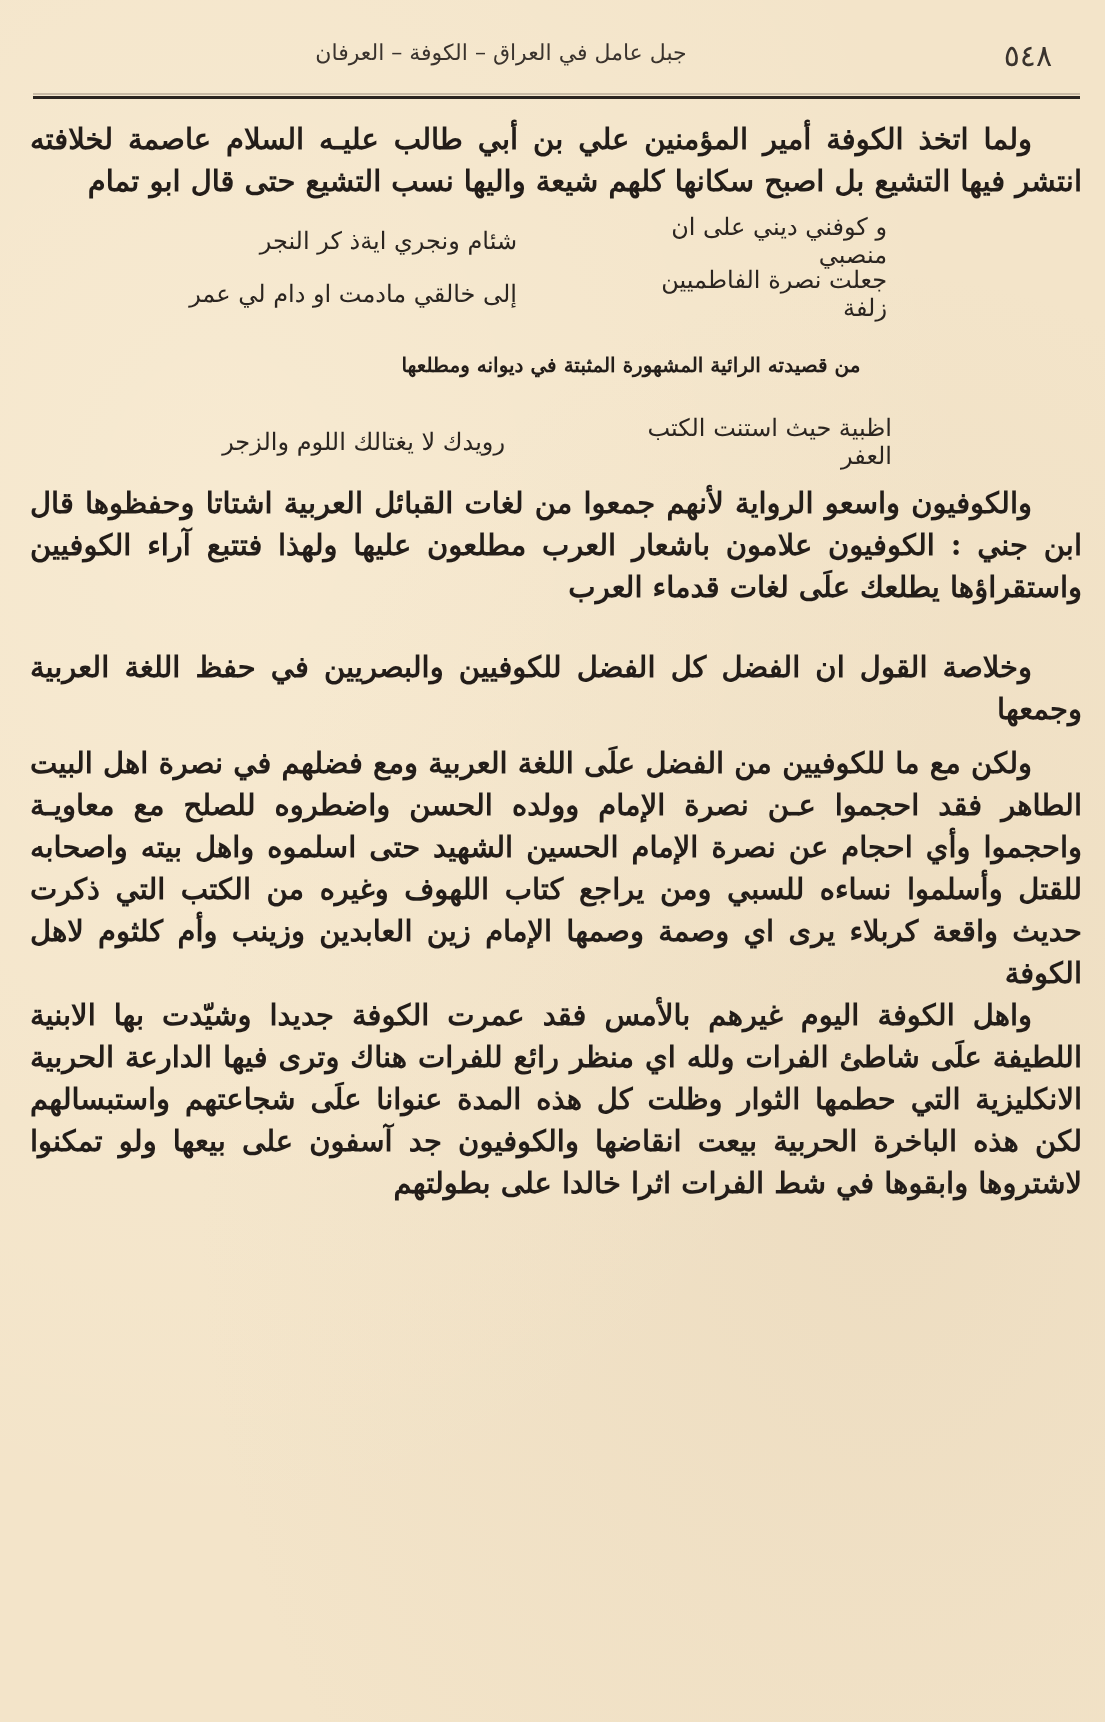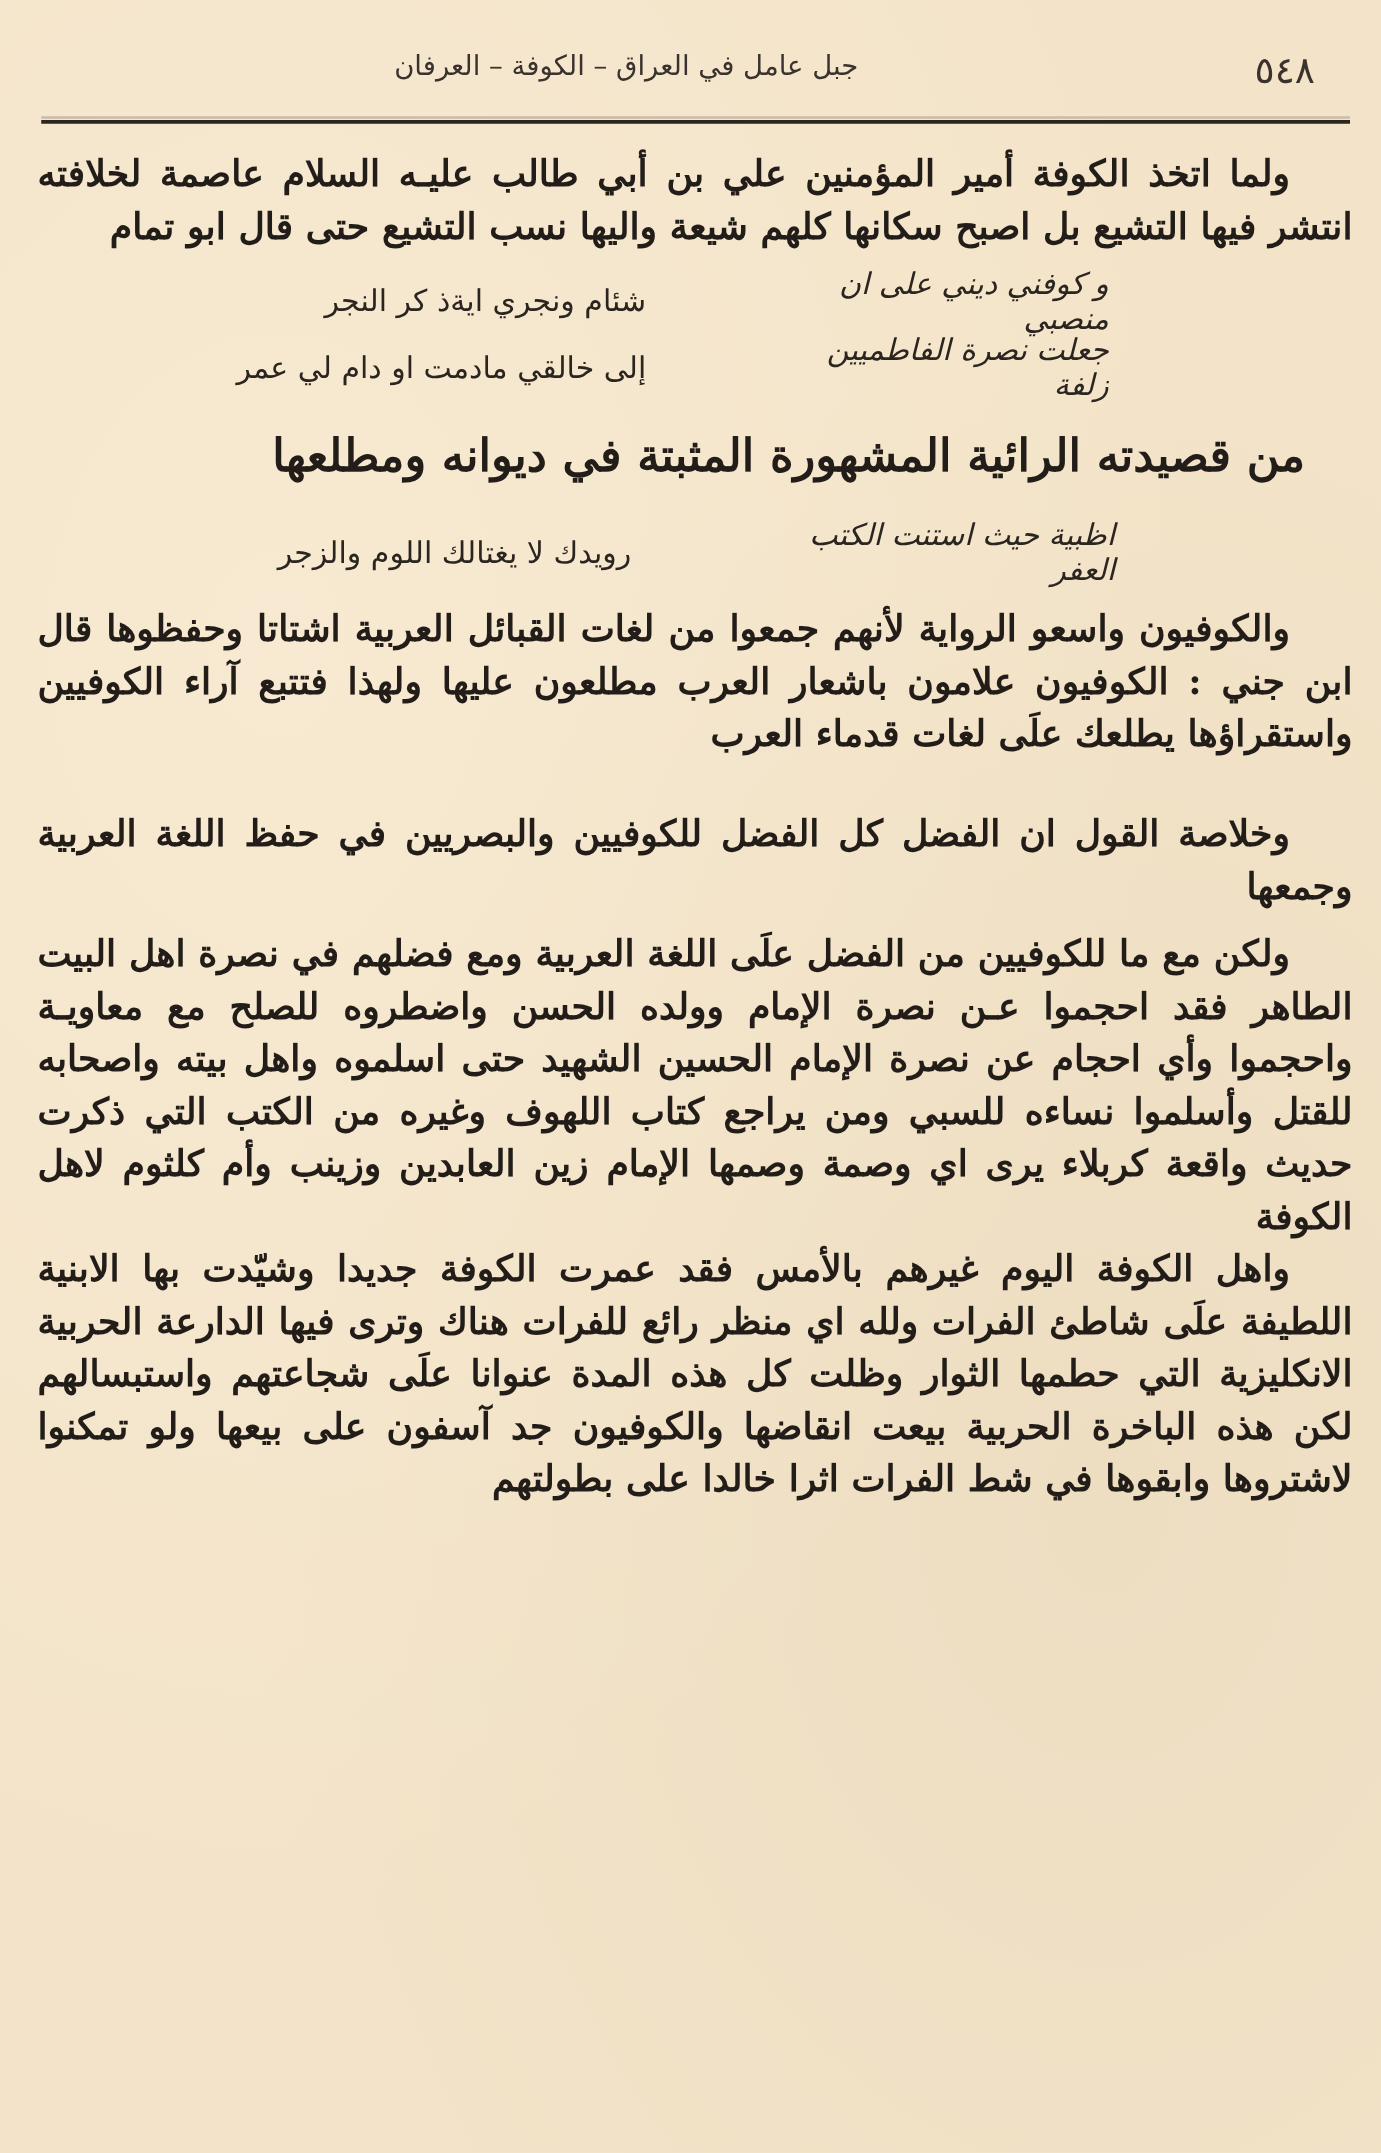--- a/index.html
+++ b/index.html
@@ -92,31 +92,30 @@
       height: 53px;
       align-items: center;
       font-size: 24px;
       font-weight: normal;
       color: #2b2520;
     }
     .hemistich-a {
       width: 260px;
       margin-right: 195px;
       text-align: right;
-      font-style: italic;
     }
     .hemistich-b {
       width: 330px;
       margin-right: 110px;
       text-align: right;
     }
     .centered-line {
       text-align: center;
       line-height: 74px;
-      font-size: 36px;
+      font-size: 20px;
       margin: 8px 0 0 0;
       padding-left: 150px;
     }
     .verse-row.single {
       height: 80px;
       font-size: 24px;
     }
     .verse-row.single .hemistich-a {
       width: 300px;
       margin-right: 190px;

